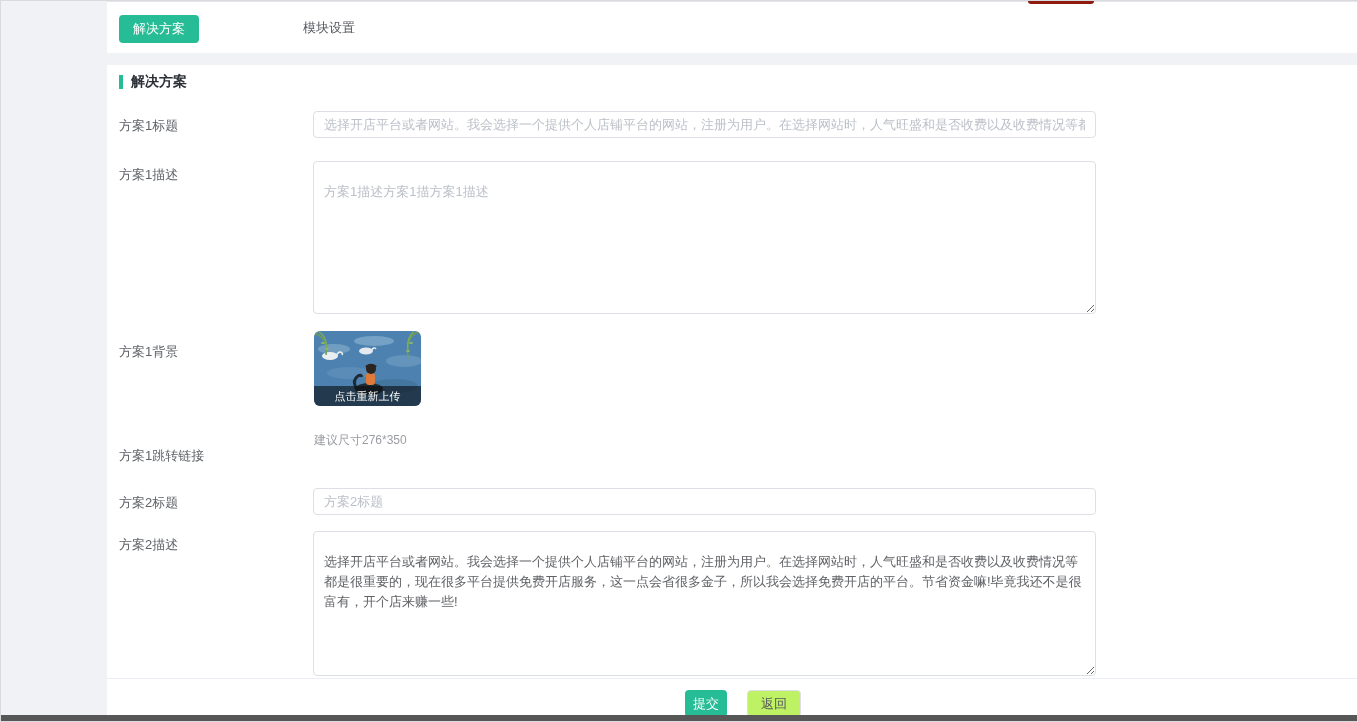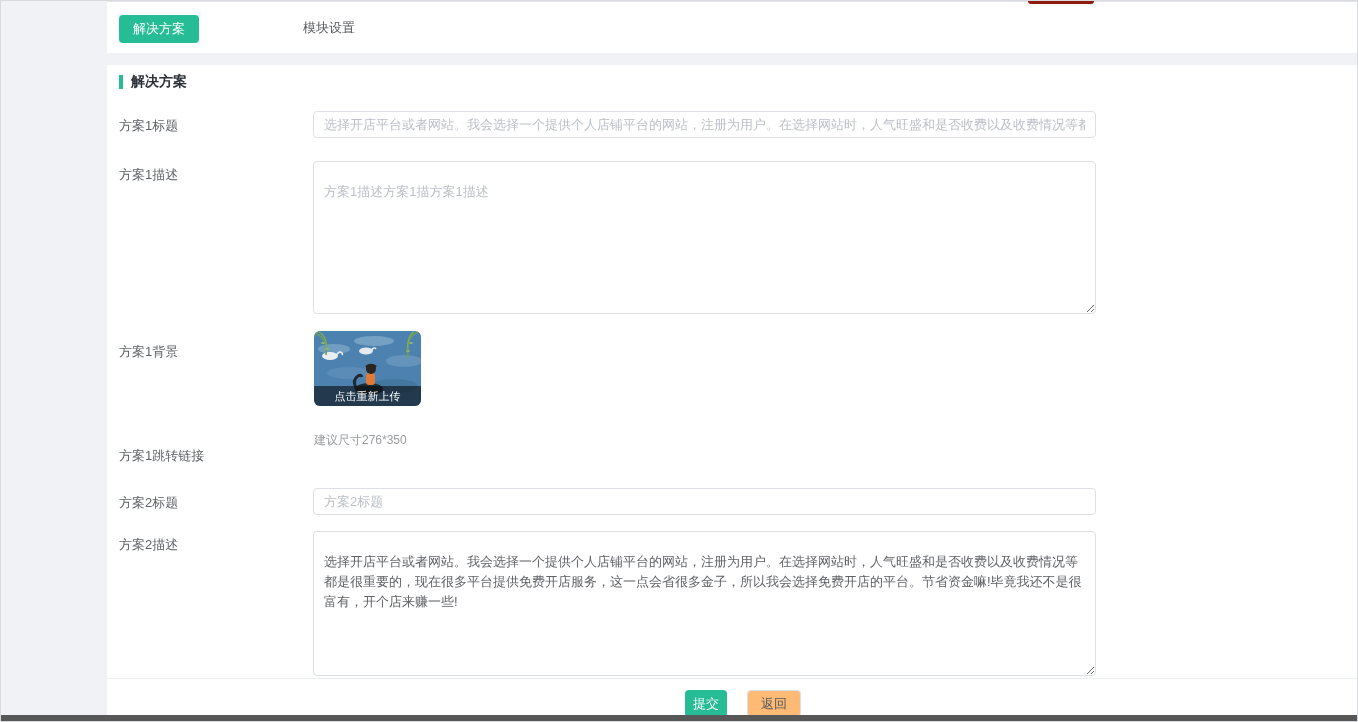--- a/index.html
+++ b/index.html
@@ -88,21 +88,21 @@
   .upload-hint { position: absolute; left: 207px; top: 359px; font-size: 12px; color: #9a9da3; margin-top: 8px; }
 
   .footer-divider { position: absolute; left: 0; right: 0; top: 613px; border-top: 1px solid #ebeef5; }
   .btn-submit {
     position: absolute; left: 578px; top: 625px; height: 27px; padding: 0 8px;
     background: var(--accent); color: #fff; border: none; border-radius: 4px;
     font-size: 13px; cursor: pointer;
   }
   .btn-back {
     position: absolute; left: 640px; top: 625px; height: 27px; padding: 0 13px;
-    background: #fdba74; color: #55585e; border: 1px solid #dcdfe6; border-radius: 4px;
+    background: #bef264; color: #55585e; border: 1px solid #dcdfe6; border-radius: 4px;
     font-size: 13px; cursor: pointer; text-align: center;
   }
 
   .hscrollbar {
     position: absolute; left: 0; right: 0; bottom: 0; height: 6px;
     background: #575757; cursor: pointer;
   }
   :root { --accent: #26bd96; }
 </style>
 </head>

